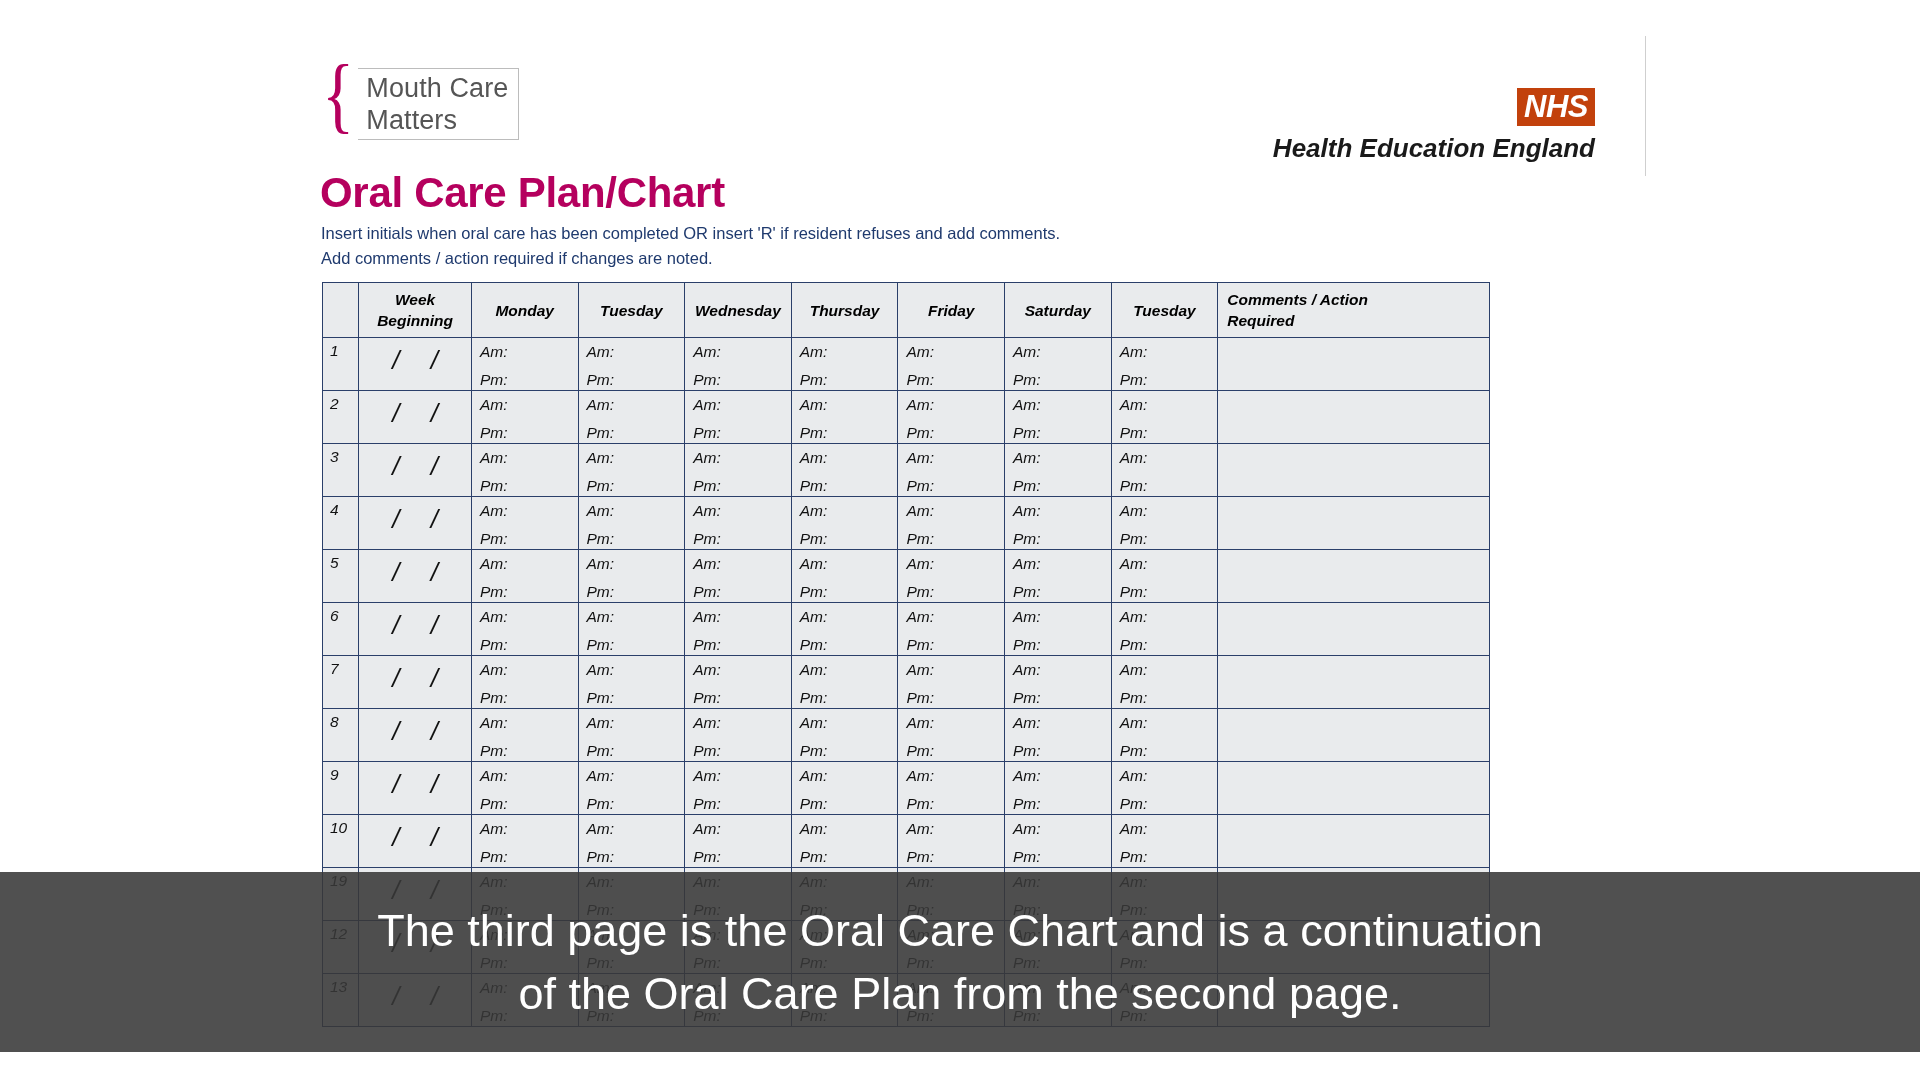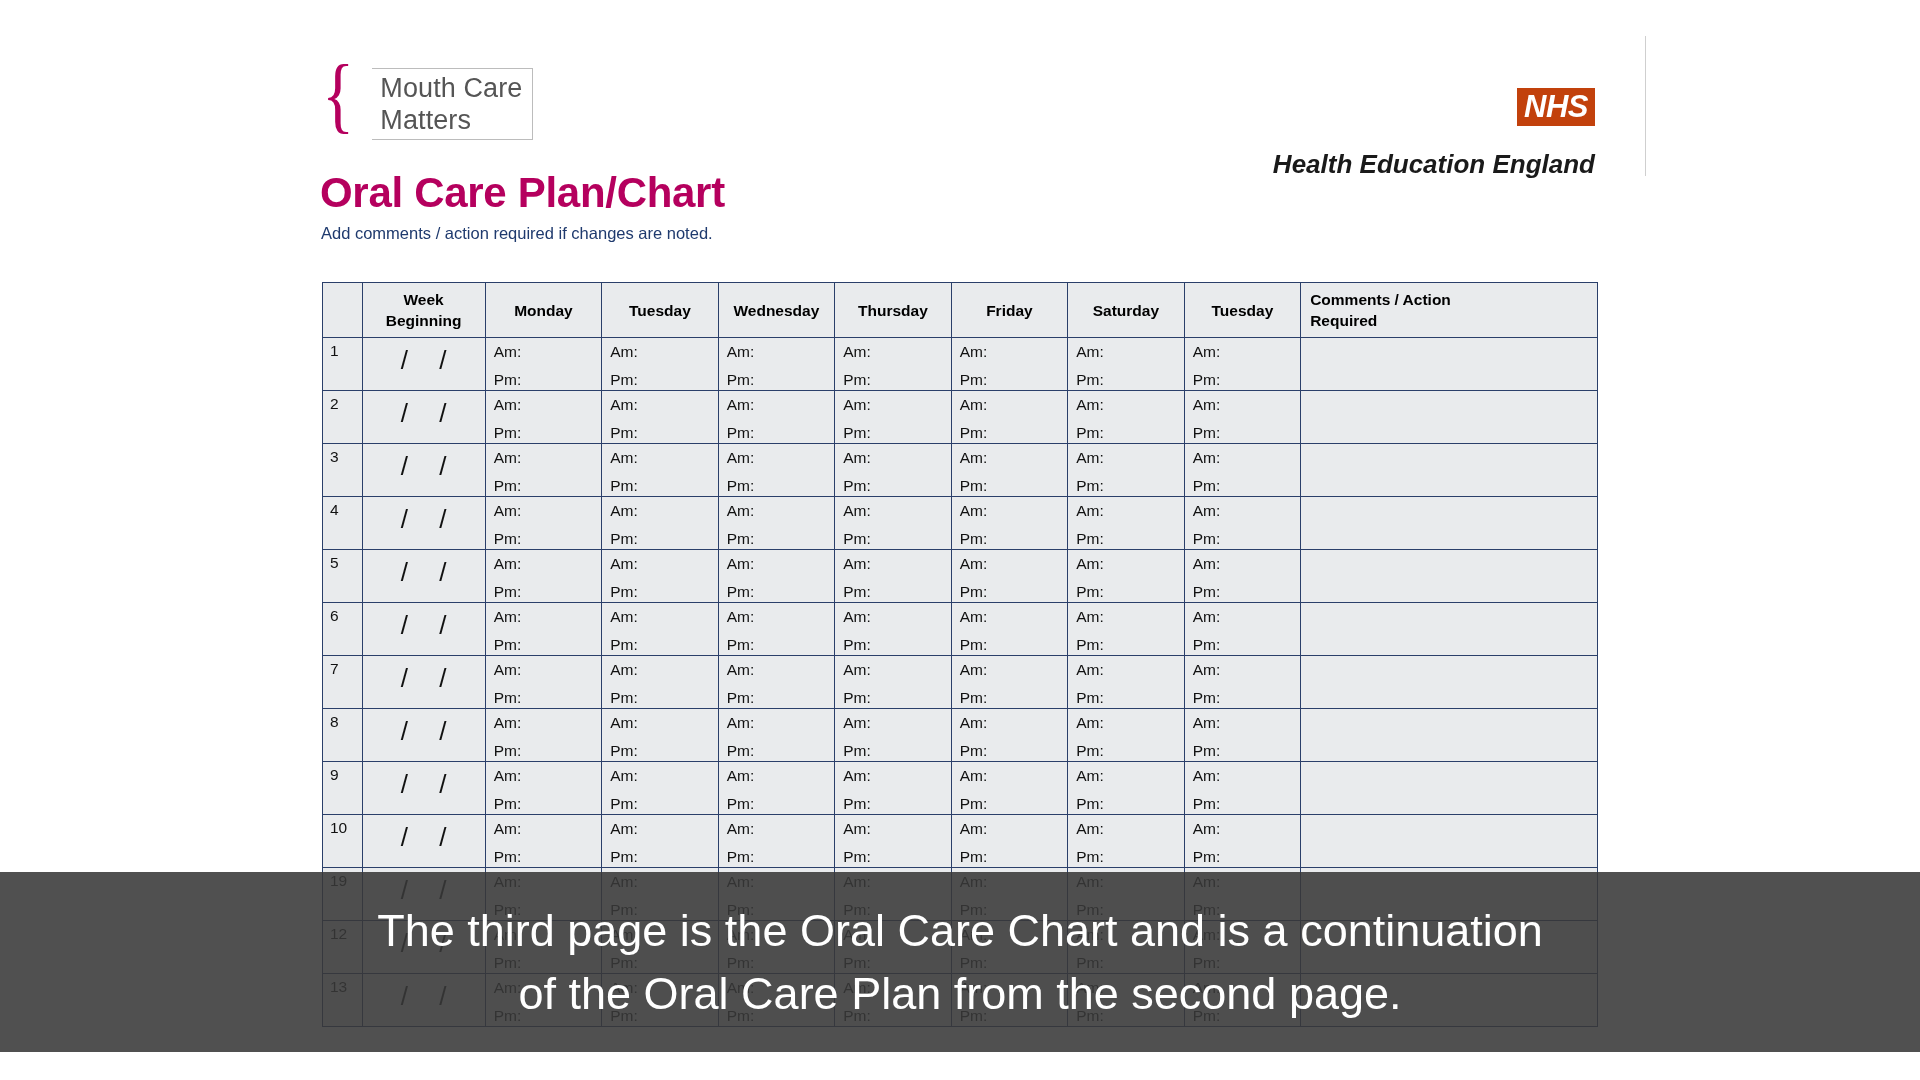--- a/index.html
+++ b/index.html
@@ -55,21 +55,20 @@
     transform: scaleX(0.8) translateY(-4px);
     transform-origin: left top;
   }
   #mcm-textbox {
     border: 1px solid #bcbcbc;
     border-left: none;
     padding: 2px 10px 3px 8px;
     display: flex;
     flex-direction: column;
     justify-content: center;
-    margin-left: 14px;
   }
   #mcm-textbox span {
     display: block;
     font-size: 27px;
     line-height: 32px;
     color: #555555;
     letter-spacing: 0.1px;
     white-space: nowrap;
   }
 
@@ -86,21 +85,21 @@
     color: #ffffff;
     font-family: "Liberation Sans", sans-serif;
     font-style: italic;
     font-weight: bold;
     font-size: 31px;
     line-height: 31px;
     padding: 3px 7px 4px 7px;
     letter-spacing: -0.5px;
   }
   #hee-text {
-    margin-top: 24px;
+    margin-top: 8px;
     font-family: "Liberation Sans", sans-serif;
     font-style: italic;
     font-weight: bold;
     font-size: 26px;
     line-height: 28px;
     color: #1a1a1a;
     white-space: nowrap;
   }
 
   
@@ -124,24 +123,25 @@
     line-height: 25px;
     font-family: "Liberation Sans", sans-serif;
   }
   #subtitle-block div { white-space: nowrap; }
 
   
   #care-table {
     position: absolute;
     left: 322px;
     top: 282px;
-    width: 1276px;
+    width: 1168px;
     border-collapse: collapse;
     table-layout: fixed;
     background: #737373;
+    font-style: italic;
   }
   #care-table th,
   #care-table td {
     border: 1px solid #2a3f6a;
     background: #e9ebed;
     padding: 0;
     vertical-align: top;
   }
   #care-table th {
     text-align: center;
@@ -234,20 +234,21 @@
   </div>
 
   <div id="nhs-logo-block">
     <div id="nhs-badge">NHS</div>
     <div id="hee-text">Health Education England</div>
   </div>
 
   <div id="page-title">Oral Care Plan/Chart</div>
 
   <div id="subtitle-block">
+    <div>Insert initials when oral care has been completed OR insert 'R' if resident refuses and add comments.</div>
     <div>Add comments / action required if changes are noted.</div>
   </div>
 
   <table id="care-table">
     <colgroup>
       <col class="col-idx">
       <col class="col-week">
       <col class="col-day">
         <col class="col-day">
         <col class="col-day">

